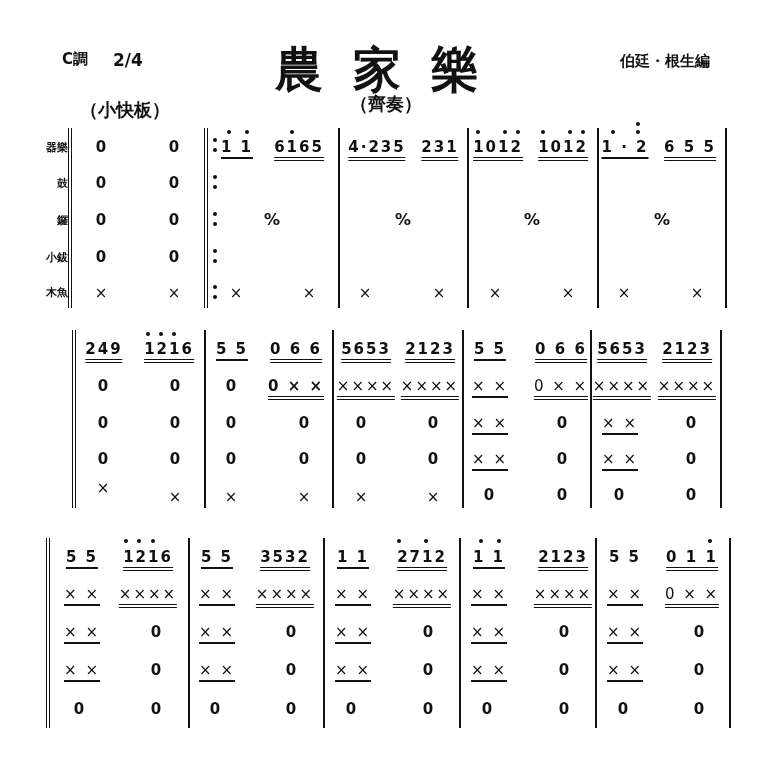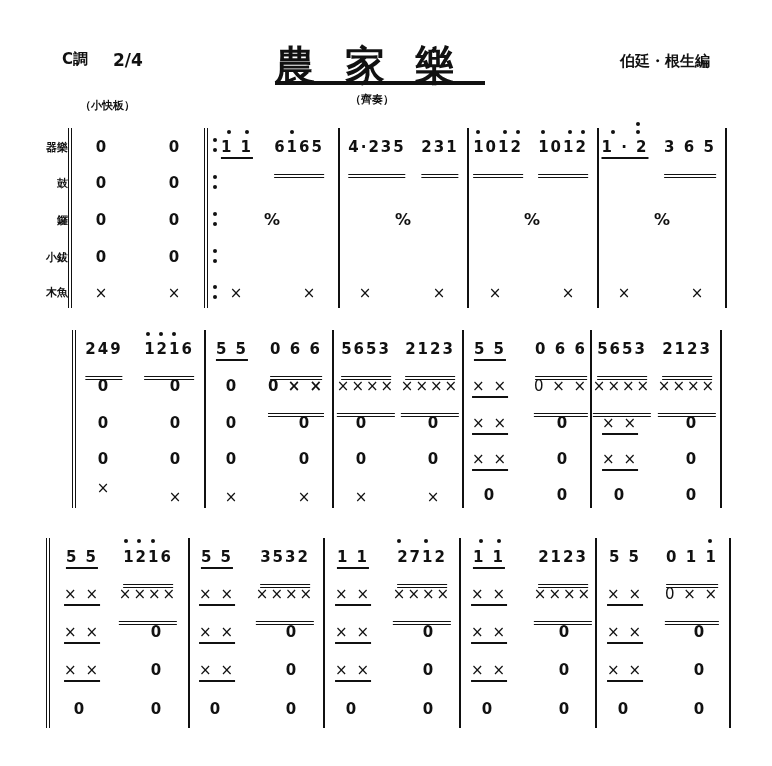--- a/index.html
+++ b/index.html
@@ -1,25 +1,25 @@
 <!DOCTYPE html>
 <html><head>
 <meta charset="utf-8">
 <style>
   html,body{margin:0;padding:0;background:#fff;}
   body{width:772px;height:766px;position:relative;overflow:hidden;font-family:"DejaVu Sans","Liberation Sans",sans-serif;color:#111;}
   .abs{position:absolute;}
-  .title{font-family:"DejaVu Serif","Liberation Serif",serif;font-weight:bold;font-size:40px;letter-spacing:30px;text-decoration:underline;}
+  .title{font-family:"DejaVu Serif","Liberation Serif",serif;font-weight:bold;font-size:48px;letter-spacing:30px;}
   .hdr{font-weight:bold;font-size:15px;}
-  .sub{font-weight:bold;font-size:11px;}
+  .sub{font-weight:bold;font-size:18px;}
   .inst{font-weight:bold;font-size:11px;text-align:right;width:40px;}
   .note{position:absolute;font-weight:bold;font-size:15px;font-family:"DejaVu Sans","Liberation Sans",sans-serif;letter-spacing:2px;text-align:center;transform:translateX(-50%);white-space:nowrap;line-height:18px;}
   .note.x{font-weight:normal;font-size:15px;}
   .u1{border-bottom:2px solid #111;padding-bottom:1px;}
-  .u2{border-bottom:4px double #111;padding-bottom:18px;}
+  .u2{border-bottom:4px double #111;padding-bottom:1px;}
   .bar{position:absolute;width:0;border-left:2px solid #111;}
   .bar.dbl{border-left:4px double #111;width:2px;}
   .rep{position:absolute;width:4px;height:4px;border-radius:50%;background:#111;}
   .hi{position:absolute;width:4px;height:4px;border-radius:50%;background:#111;}
   .sim{position:absolute;font-weight:bold;font-size:16px;transform:translateX(-50%);}
 </style>
 </head>
 <body>
 
 <div class="abs hdr" style="left:62px;top:50px;">C調</div>
@@ -88,21 +88,21 @@
   <div class="hi" style="left:568px;top:130px;"></div>
   <div class="hi" style="left:581px;top:130px;"></div>
   <span class="sim" style="left:532px;top:210px;">%</span>
   <span class="note x" style="left:496px;top:284px;">×</span>
   <span class="note x" style="left:569px;top:284px;">×</span>
 
   <span class="note u1" style="left:625px;top:138px;">1 · 2</span>
   <div class="hi" style="left:611px;top:130px;"></div>
   <div class="hi" style="left:636px;top:130px;"></div>
   <div class="hi" style="left:636px;top:122px;"></div>
-  <span class="note u2" style="left:690px;top:138px;">3 6 5</span>
+  <span class="note u2" style="left:690px;top:138px;">6 5 5</span>
   <span class="sim" style="left:662px;top:210px;">%</span>
   <span class="note x" style="left:625px;top:284px;">×</span>
   <span class="note x" style="left:698px;top:284px;">×</span>
 </div>
 
 <div>
   <div class="bar dbl" style="left:72px;top:330px;height:178px;"></div>
   <div class="bar" style="left:204px;top:330px;height:178px;"></div>
   <div class="bar" style="left:332px;top:330px;height:178px;"></div>
   <div class="bar" style="left:462px;top:330px;height:178px;"></div>

